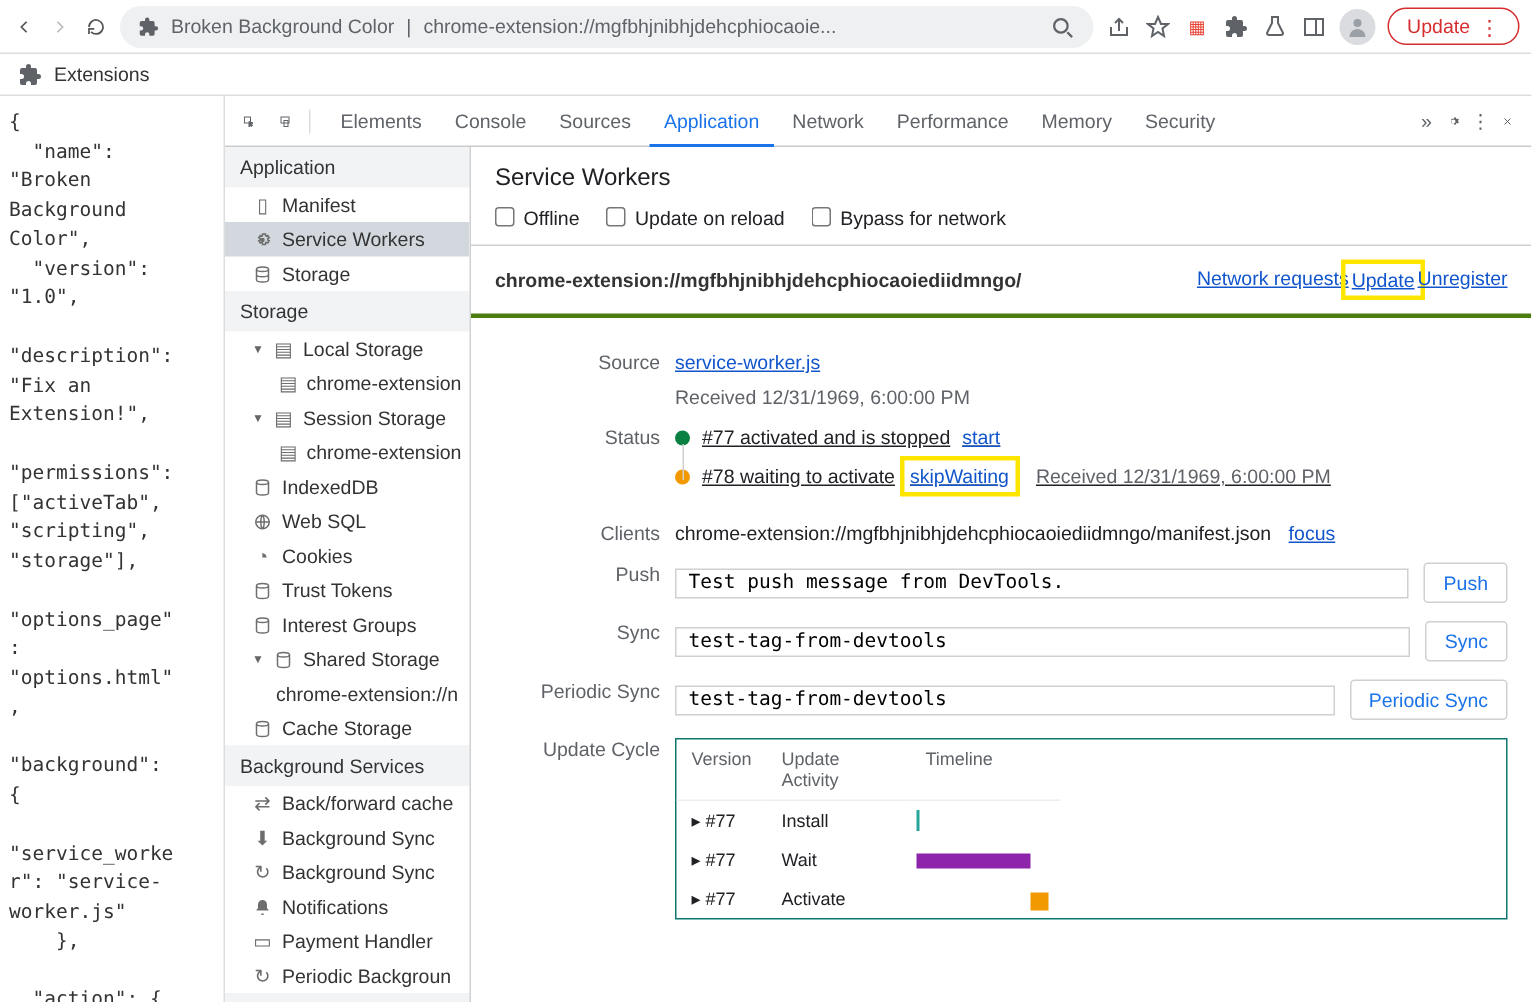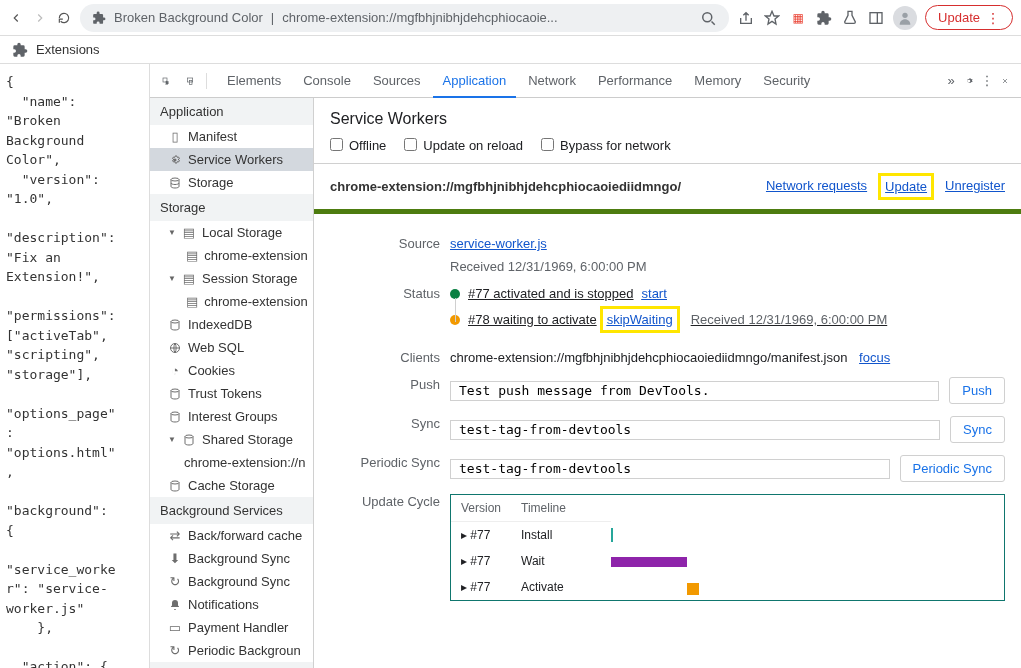--- a/index.html
+++ b/index.html
@@ -117,29 +117,29 @@
 .sw-header {
   padding: 12px 16px 10px;
 }
 .sw-title { font-size: 16px; color:#202124; margin-bottom: 10px; }
 .sw-checks { display:flex; gap:18px; align-items:center; font-size:13px; color:#202124; }
 .sw-check { display:flex; align-items:flex-start; gap:6px; }
 .sw-check input { width:13px; height:13px; }
 
 .sw-reg {
   border-top:1px solid #d0d0d0;
-  border-bottom:5px solid #4d7c0f;
+  border-bottom:3px solid #4d7c0f;
   padding: 14px 16px;
   display:flex;
   justify-content: space-between;
   align-items:center;
   font-size:13px;
 }
 .sw-reg .url { font-weight:600; }
-.sw-reg .actions { display:flex; gap:16px; }
+.sw-reg .actions { display:flex; }
 .sw-reg .actions a { color:#1155cc; text-decoration: underline; cursor:pointer; }
 .hl-box { outline: 3px solid #ffe600; outline-offset: 2px; padding:1px 2px; }
 
 .sw-rows { padding: 10px 16px 18px; }
 .sw-row { display:flex; margin: 12px 0; align-items:flex-start; }
 .sw-row .lbl { width: 120px; text-align: right; padding-right: 10px; color:#5f6368; font-size:13px; }
 .sw-row .val { flex:1; font-size:13px; color:#202124; }
 .link { color:#1155cc; text-decoration: underline; cursor:pointer; }
 .received { color:#5f6368; }
 
@@ -577,20 +577,21 @@
               <button class="dt-btn">Periodic Sync</button>
             </div>
           </div>
 
           <div class="sw-row">
             <div class="lbl">Update Cycle</div>
             <div class="val">
               <div class="uc-table">
                 <div class="uc-hdr">
                   <div class="uc-col v">Version</div>
+                  <div class="uc-col a">Update Activity</div>
                   <div class="uc-col t">Timeline</div>
                 </div>
                 <div class="uc-row">
                   <div class="uc-col v">▸ <span>#77</span></div>
                   <div class="uc-col a">Install</div>
                   <div class="uc-col t">
                       <span class="bar-tick"></span>
                     </div>
                 </div>
                 <div class="uc-row">

